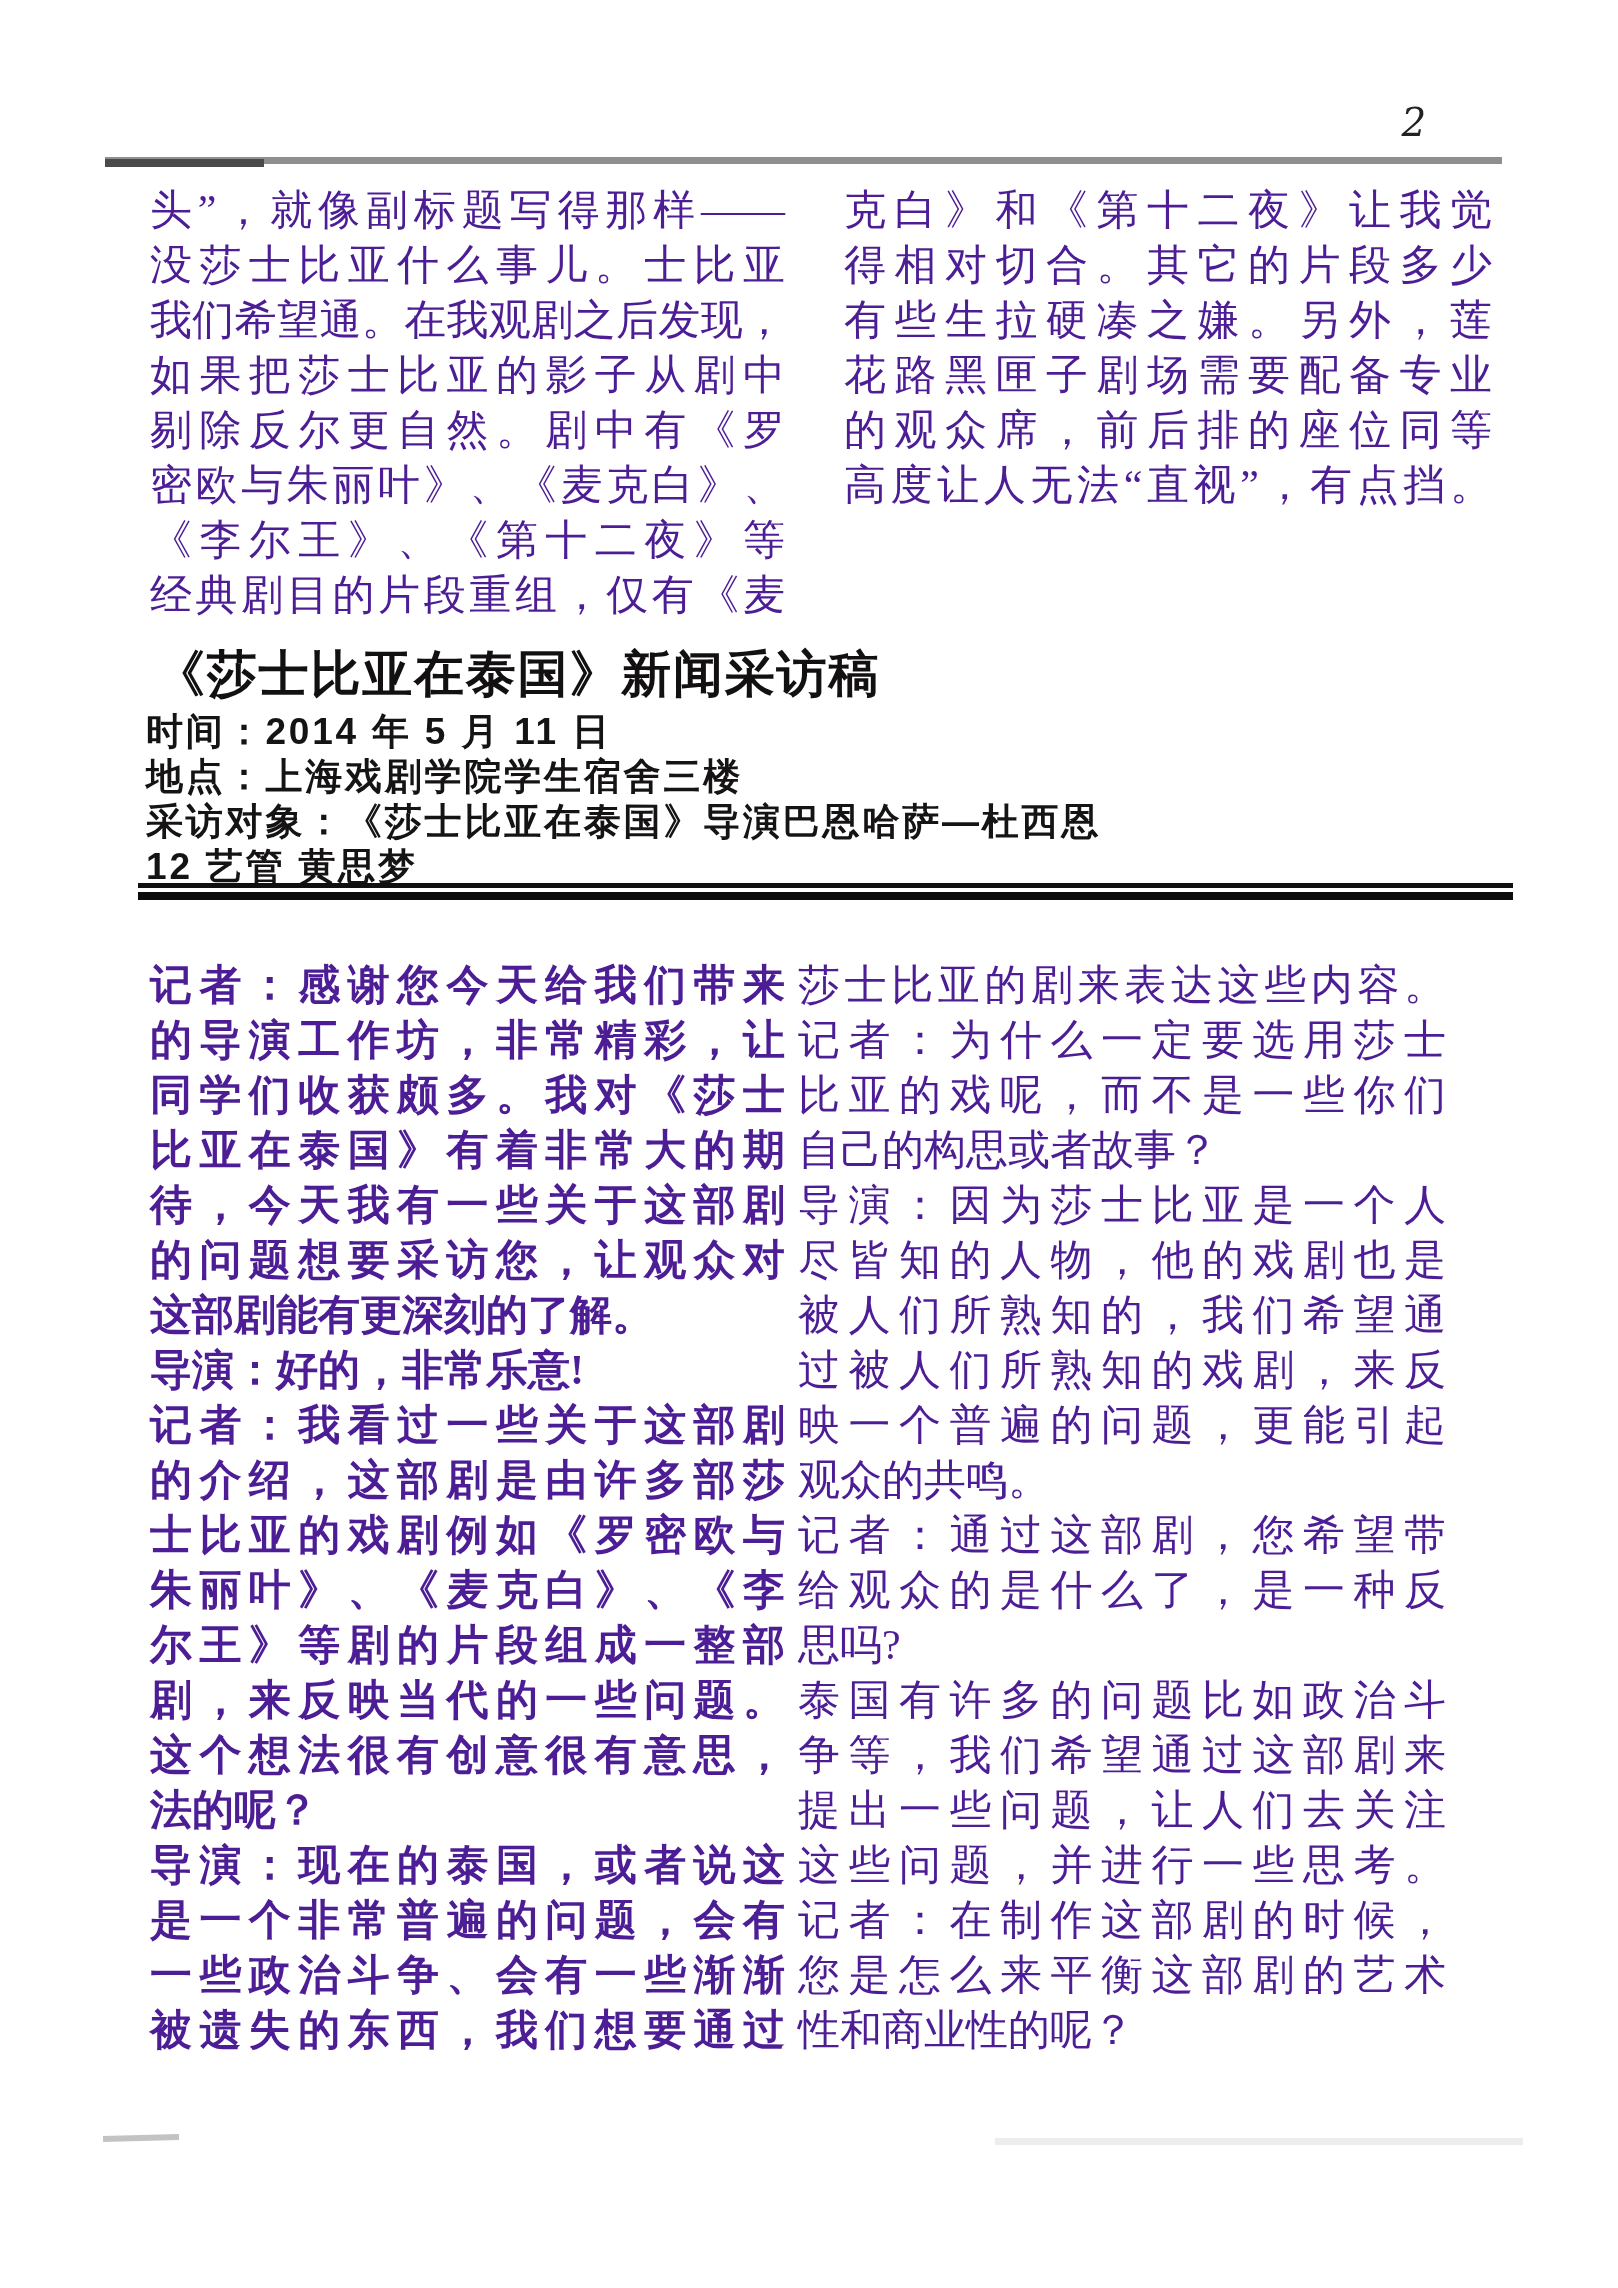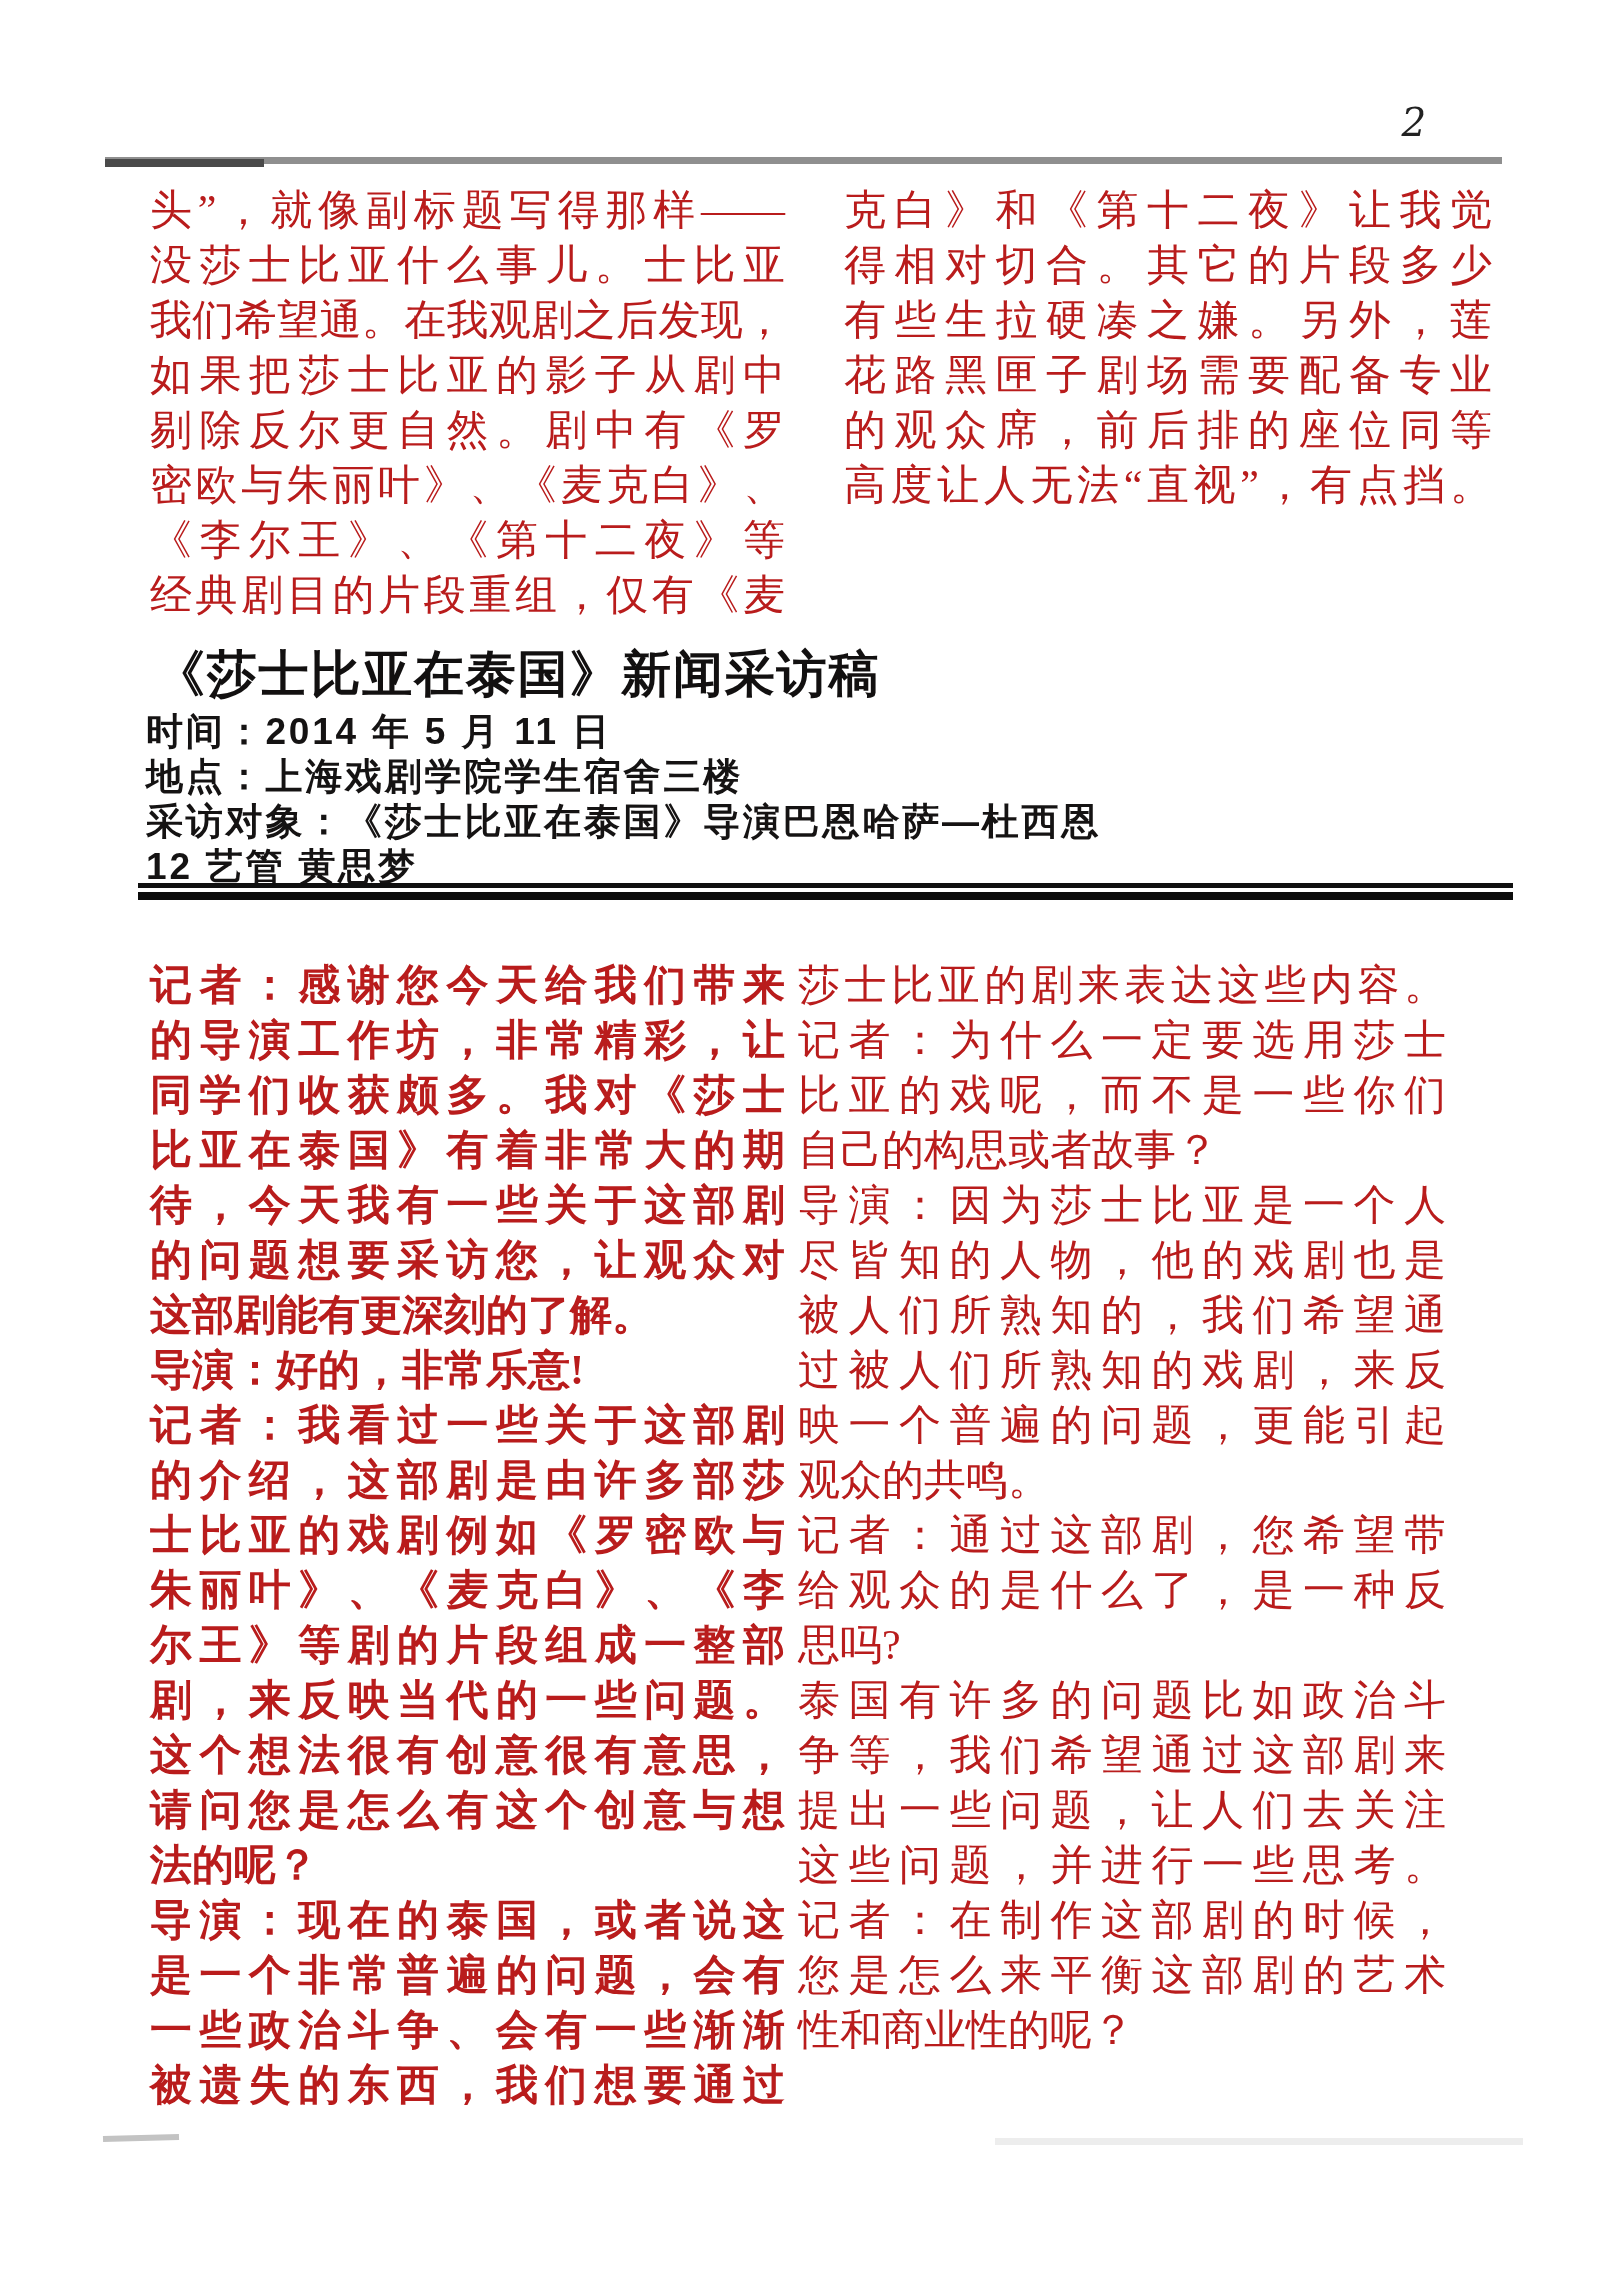--- a/index.html
+++ b/index.html
@@ -26,21 +26,21 @@
   
   .top-rule      { left: 105px; top: 157px; width: 1397px; height: 6.5px; background: #8f8f8f; }
   .top-rule-dark { left: 105px; top: 159px; width: 159px;  height: 8.3px; background: #4a4a4a; }
 
   
   .col { overflow: visible; }
   .line {
     height: 55px; line-height: 55px;
     font-size: 42px;
     white-space: nowrap;
-    color: #b91c1c;
+    color: #4c1d95;
   }
   .j {
     white-space: normal;
     text-align: justify;
     text-align-last: justify;
     -moz-text-align-last: justify;
   }
   .col-top-left   { left: 150px; top: 183px;  width: 635px; }
   .col-top-right  { left: 844px; top: 183px;  width: 648px; }
   .col-body-left  { left: 150px; top: 958px; width: 635px; font-weight: bold; }
@@ -121,21 +121,20 @@
     <div class="line j">的问题想要采访您，让观众对</div>
     <div class="line">这部剧能有更深刻的了解。</div>
     <div class="line">导演：好的，非常乐意!</div>
     <div class="line j">记者：我看过一些关于这部剧</div>
     <div class="line j">的介绍，这部剧是由许多部莎</div>
     <div class="line j">士比亚的戏剧例如《罗密欧与</div>
     <div class="line j">朱丽叶》、《麦克白》、《李</div>
     <div class="line j">尔王》等剧的片段组成一整部</div>
     <div class="line j">剧，来反映当代的一些问题。</div>
     <div class="line j">这个想法很有创意很有意思，</div>
-    <div class="line j">请问您是怎么有这个创意与想</div>
     <div class="line">法的呢？</div>
     <div class="line j">导演：现在的泰国，或者说这</div>
     <div class="line j">是一个非常普遍的问题，会有</div>
     <div class="line j">一些政治斗争、会有一些渐渐</div>
     <div class="line j">被遗失的东西，我们想要通过</div>
   </div>
 <div class="abs col col-body-right">
     <div class="line j">莎士比亚的剧来表达这些内容。</div>
     <div class="line j">记者：为什么一定要选用莎士</div>
     <div class="line j">比亚的戏呢，而不是一些你们</div>

